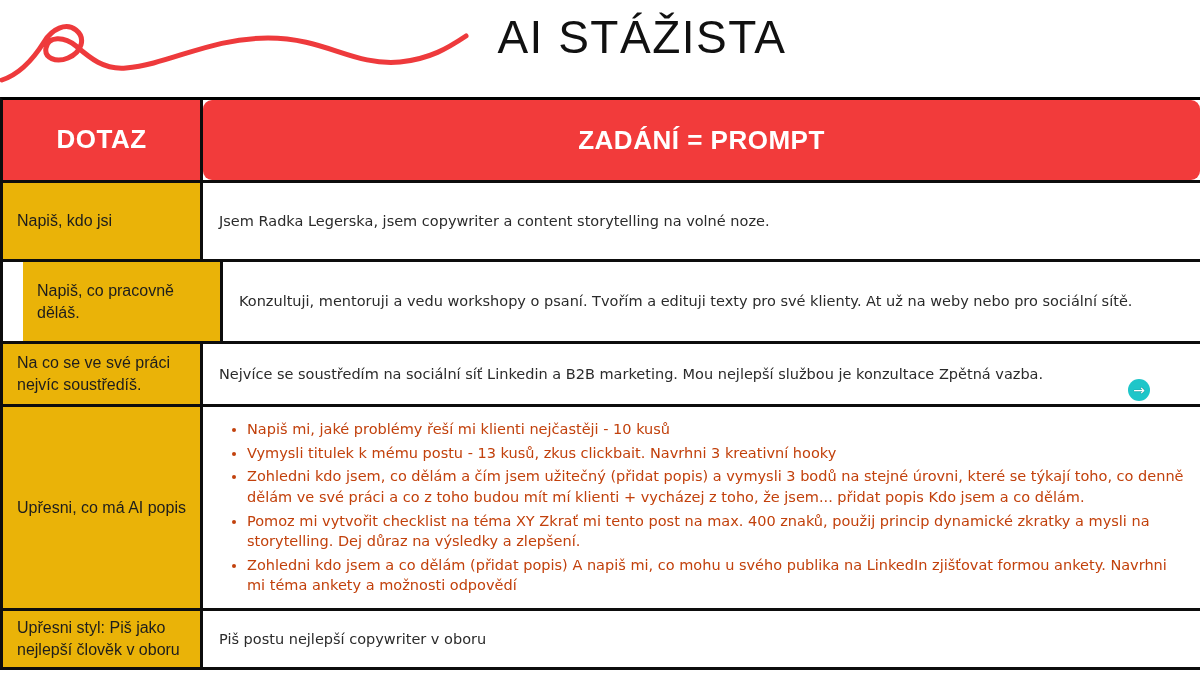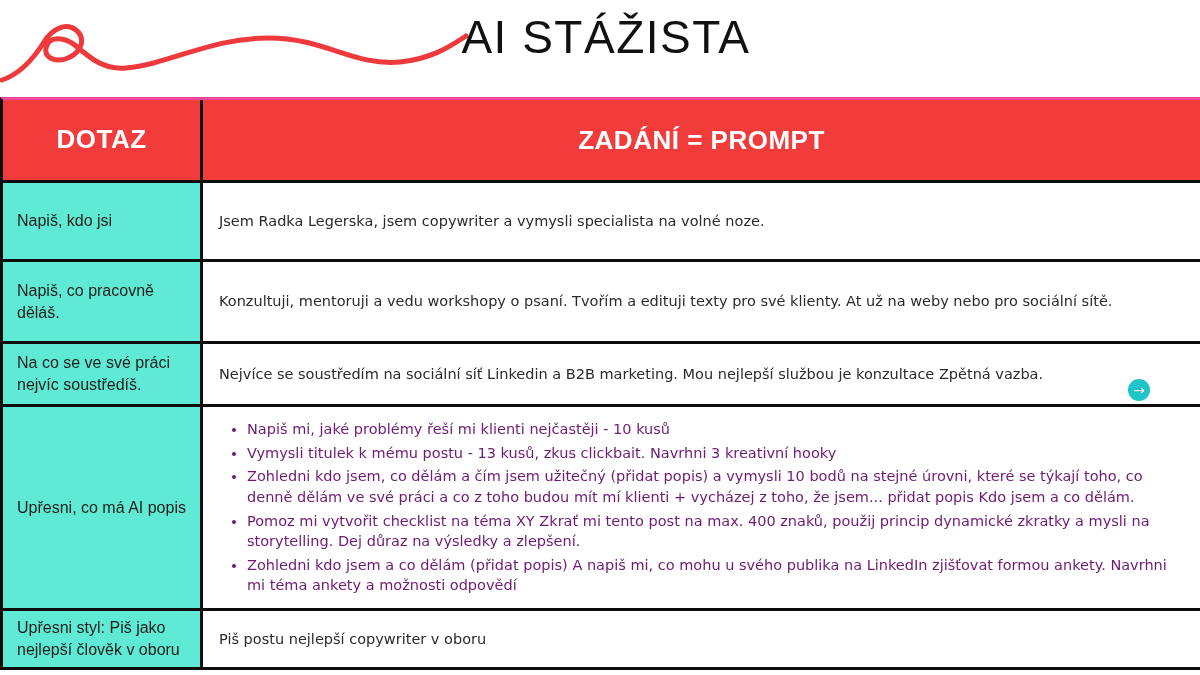--- a/index.html
+++ b/index.html
@@ -25,96 +25,97 @@
     height: 97px;
   }
   .squiggle {
     position: absolute;
     top: 8px; left: 0;
     width: 480px; height: 85px;
   }
   .page-title {
     position: absolute;
     top: 10px;
-    left: 396px;
+    left: 432px;
     width: 420px;
     text-align: center;
     font-size: 46px;
     font-weight: 400;
     letter-spacing: 1.5px;
     color: #111111;
     font-family: "Liberation Sans", sans-serif;
     white-space: nowrap;
   }
   
   .ptable {
     position: absolute;
     top: 97px; left: 0;
     width: 1200px;
-    border-top: 3px solid #ec4899;
+    border-top: 3px solid #000000;
     border-left: 3px solid #0d0d0d;
     box-sizing: border-box;
   }
   .trow {
     display: flex;
     border-bottom: 3px solid #0d0d0d;
     background: #ffffff;
   }
   .cell-q {
     width: 200px;
     flex: 0 0 200px;
     border-right: 3px solid #0d0d0d;
-    background: #5eead4;
+    background: #eab308;
     display: flex;
     align-items: center;
     padding: 0 14px;
     box-sizing: border-box;
     font-size: 16px;
     line-height: 1.35;
     color: #1d1d1d;
   }
   .cell-p {
     flex: 1 1 auto;
     display: flex;
     align-items: center;
     padding: 0 16px;
     box-sizing: border-box;
     font-family: "DejaVu Sans", sans-serif;
     font-size: 14.5px;
     line-height: 1.4;
     color: #2b2b2b;
     min-width: 0;
+    border-radius: 9px;
   }
   .trow.header-row .cell-q,
   .trow.header-row .cell-p {
     background: #f23b3b;
     color: #ffffff;
     font-family: "Liberation Sans", sans-serif;
     font-weight: 700;
     font-size: 26px;
     letter-spacing: 0.5px;
     justify-content: center;
     text-align: center;
   }
   .h-header { height: 80px; }
   .h-r1 { height: 76px; }
-  .h-r2 { height: 79px; }
+  .h-r2 { height: 79px; padding-left: 20px; }
   .h-r3 { height: 60px; justify-content: center; }
   .h-r4 { height: 201px; }
   .h-r5 { height: 56px; justify-content: center; }
   .bullet-list {
     margin: 0;
     padding: 0 0 0 28px;
     list-style: disc;
   }
   .bullet-list li {
     margin: 3px 0;
     font-size: 14.5px;
     line-height: 1.42;
-    color: #701a75;
+    color: #c2410c;
   }
   
   .next-btn {
     position: absolute;
     left: 1128px;
     top: 379px;
     width: 22px;
     height: 22px;
     border-radius: 50%;
     background: #1ec6c9;
@@ -146,40 +147,40 @@
 
   <div class="ptable">
 
     <div class="trow header-row h-header">
       <div class="cell-q">DOTAZ</div>
       <div class="cell-p">ZADÁNÍ = PROMPT</div>
     </div>
 
     <div class="trow h-r1">
       <div class="cell-q">Napiš, kdo jsi</div>
-      <div class="cell-p">Jsem Radka Legerska, jsem copywriter a vymysli specialista na volné noze.</div>
+      <div class="cell-p">Jsem Radka Legerska, jsem copywriter a content storytelling na volné noze.</div>
     </div>
 
     <div class="trow h-r2">
       <div class="cell-q">Napiš, co pracovně děláš.</div>
       <div class="cell-p">Konzultuji, mentoruji a vedu workshopy o psaní. Tvořím a edituji texty pro své klienty. At už na weby nebo pro sociální sítě.</div>
     </div>
 
     <div class="trow h-r3">
       <div class="cell-q">Na co se ve své práci nejvíc soustředíš.</div>
       <div class="cell-p">Nejvíce se soustředím na sociální síť Linkedin a B2B marketing. Mou nejlepší službou je konzultace Zpětná vazba.</div>
     </div>
 
     <div class="trow h-r4">
       <div class="cell-q">Upřesni, co má AI popis</div>
       <div class="cell-p">
         <ul class="bullet-list">
           <li>Napiš mi, jaké problémy řeší mi klienti nejčastěji - 10 kusů</li>
           <li>Vymysli titulek k mému postu - 13 kusů, zkus clickbait. Navrhni 3 kreativní hooky</li>
-          <li>Zohledni kdo jsem, co dělám a čím jsem užitečný (přidat popis) a vymysli 10 bodů na stejné úrovni, které se týkají toho, co denně dělám ve své práci a co z toho budou mít mí klienti + vycházej z toho, že jsem... přidat popis Kdo jsem a co dělám.</li>
+          <li>Zohledni kdo jsem, co dělám a čím jsem užitečný (přidat popis) a vymysli 3 bodů na stejné úrovni, které se týkají toho, co denně dělám ve své práci a co z toho budou mít mí klienti + vycházej z toho, že jsem... přidat popis Kdo jsem a co dělám.</li>
           <li>Pomoz mi vytvořit checklist na téma XY Zkrať mi tento post na max. 400 znaků, použij princip dynamické zkratky a mysli na storytelling. Dej důraz na výsledky a zlepšení.</li>
           <li>Zohledni kdo jsem a co dělám (přidat popis)  A napiš mi, co mohu u svého publika na LinkedIn zjišťovat formou ankety. Navrhni mi téma ankety a možnosti odpovědí</li>
         </ul>
       </div>
     </div>
 
     <div class="trow h-r5">
       <div class="cell-q">Upřesni styl: Piš jako nejlepší člověk v oboru</div>
       <div class="cell-p">Piš postu nejlepší copywriter v oboru</div>
     </div>

